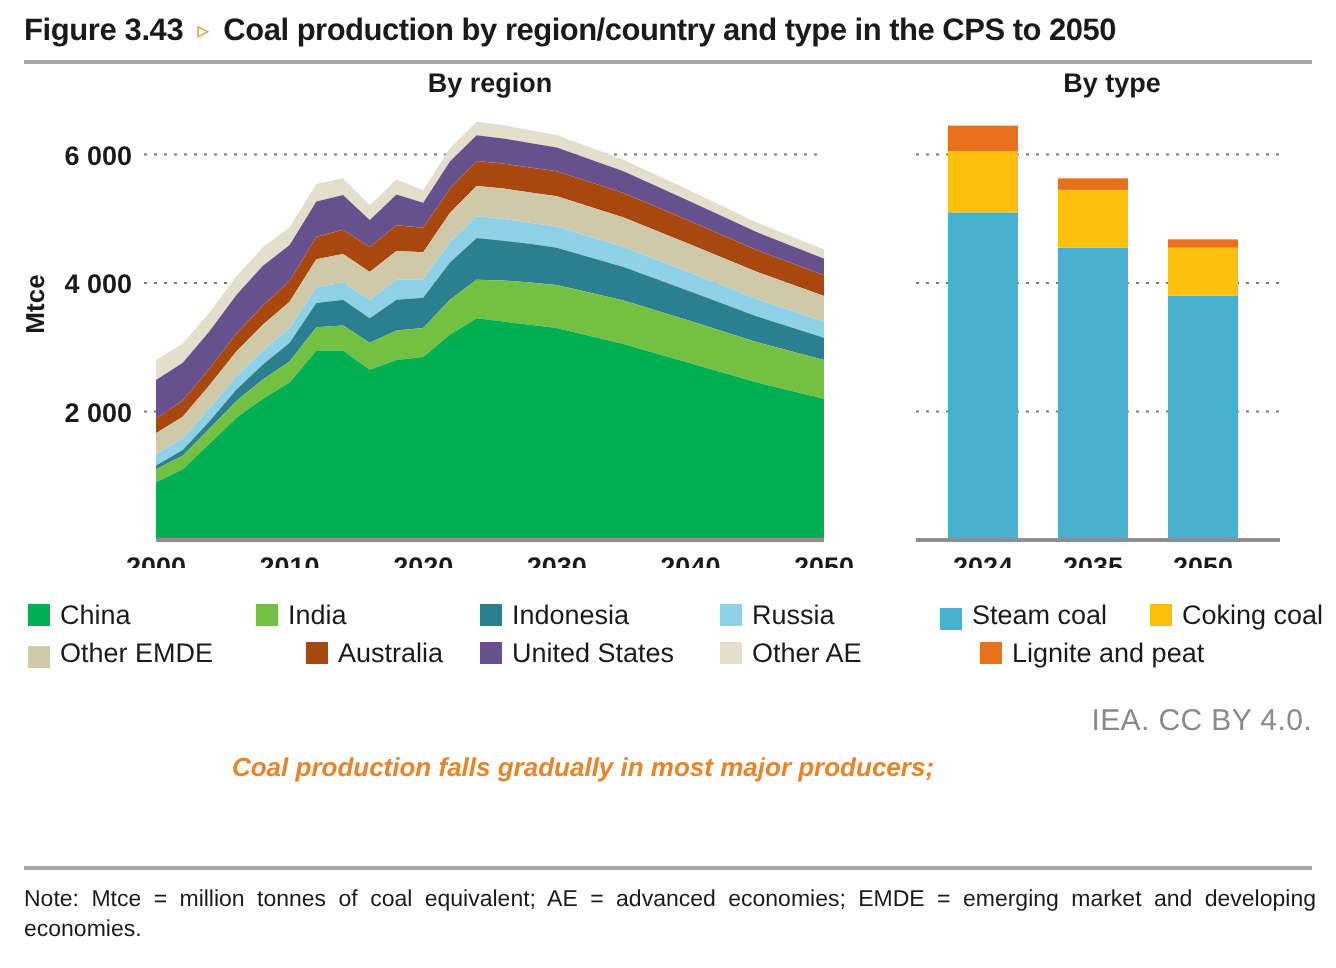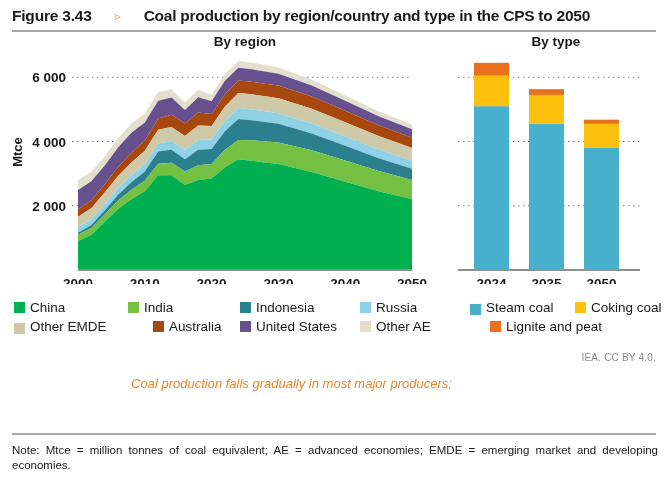--- a/index.html
+++ b/index.html
@@ -2,46 +2,46 @@
 <html><head>
 <meta charset="utf-8">
 <style>
   html,body{margin:0;padding:0;}
   body{
     width:668px;height:484px;background:#ffffff;
     font-family:"Liberation Sans", sans-serif;
     color:#1a1a1a;overflow:hidden;position:relative;
   }
   .figure-header{
-    display:flex;align-items:baseline;gap:23px;
+    display:flex;align-items:baseline;gap:7px;
     padding:7px 12px 0 12px;
   }
   .fig-num{font-size:15.5px;font-weight:bold;letter-spacing:-0.2px;}
   .fig-tri{color:#e8953a;font-size:12px;line-height:1;position:relative;top:-1px;}
   .fig-title{font-size:15.5px;font-weight:bold;letter-spacing:-0.25px;}
   .rule-top{height:2px;background:#a6a6a6;margin:5px 12px 0 12px;}
   .charts{position:relative;width:668px;height:252px;}
   svg{display:block;}
   .panel-title{font-size:13.5px;font-weight:bold;fill:#1a1a1a;}
   .axis-label{font-size:13px;fill:#1a1a1a;font-weight:bold;}
   .tick{font-size:13.5px;fill:#1a1a1a;font-weight:bold;}
   .legend{
     position:absolute;left:0;top:298px;width:550px;text-decoration:underline;
   }
   .legend-row{display:flex;align-items:center;height:19px;}
   .lg-item{display:flex;align-items:center;gap:5px;}
   .sw{width:11px;height:11px;display:inline-block;flex:none;}
   .lg-label{font-size:13.5px;color:#1a1a1a;white-space:nowrap;}
   .credit{
     position:absolute;right:12px;top:352px;
-    font-size:10px;color:#8a8a8a;letter-spacing:0.2px;padding-left:15px;
+    font-size:15px;color:#8a8a8a;letter-spacing:0.2px;padding-left:15px;
   }
   .keymsg{
     position:absolute;left:0;top:375px;width:583px;text-align:center;
-    color:#e8842a;font-style:italic;font-weight:normal;font-size:13px;line-height:18px;
+    color:#e8842a;font-style:italic;font-weight:bold;font-size:13px;line-height:18px;
   }
   .rule-bot{position:absolute;left:12px;top:433px;width:644px;height:2px;background:#a6a6a6;}
   .note{
     position:absolute;left:12px;top:443px;width:646px;
     font-size:11.5px;line-height:15px;color:#1a1a1a;text-align:justify;
   }
 </style>
 </head>
 <body>
 

